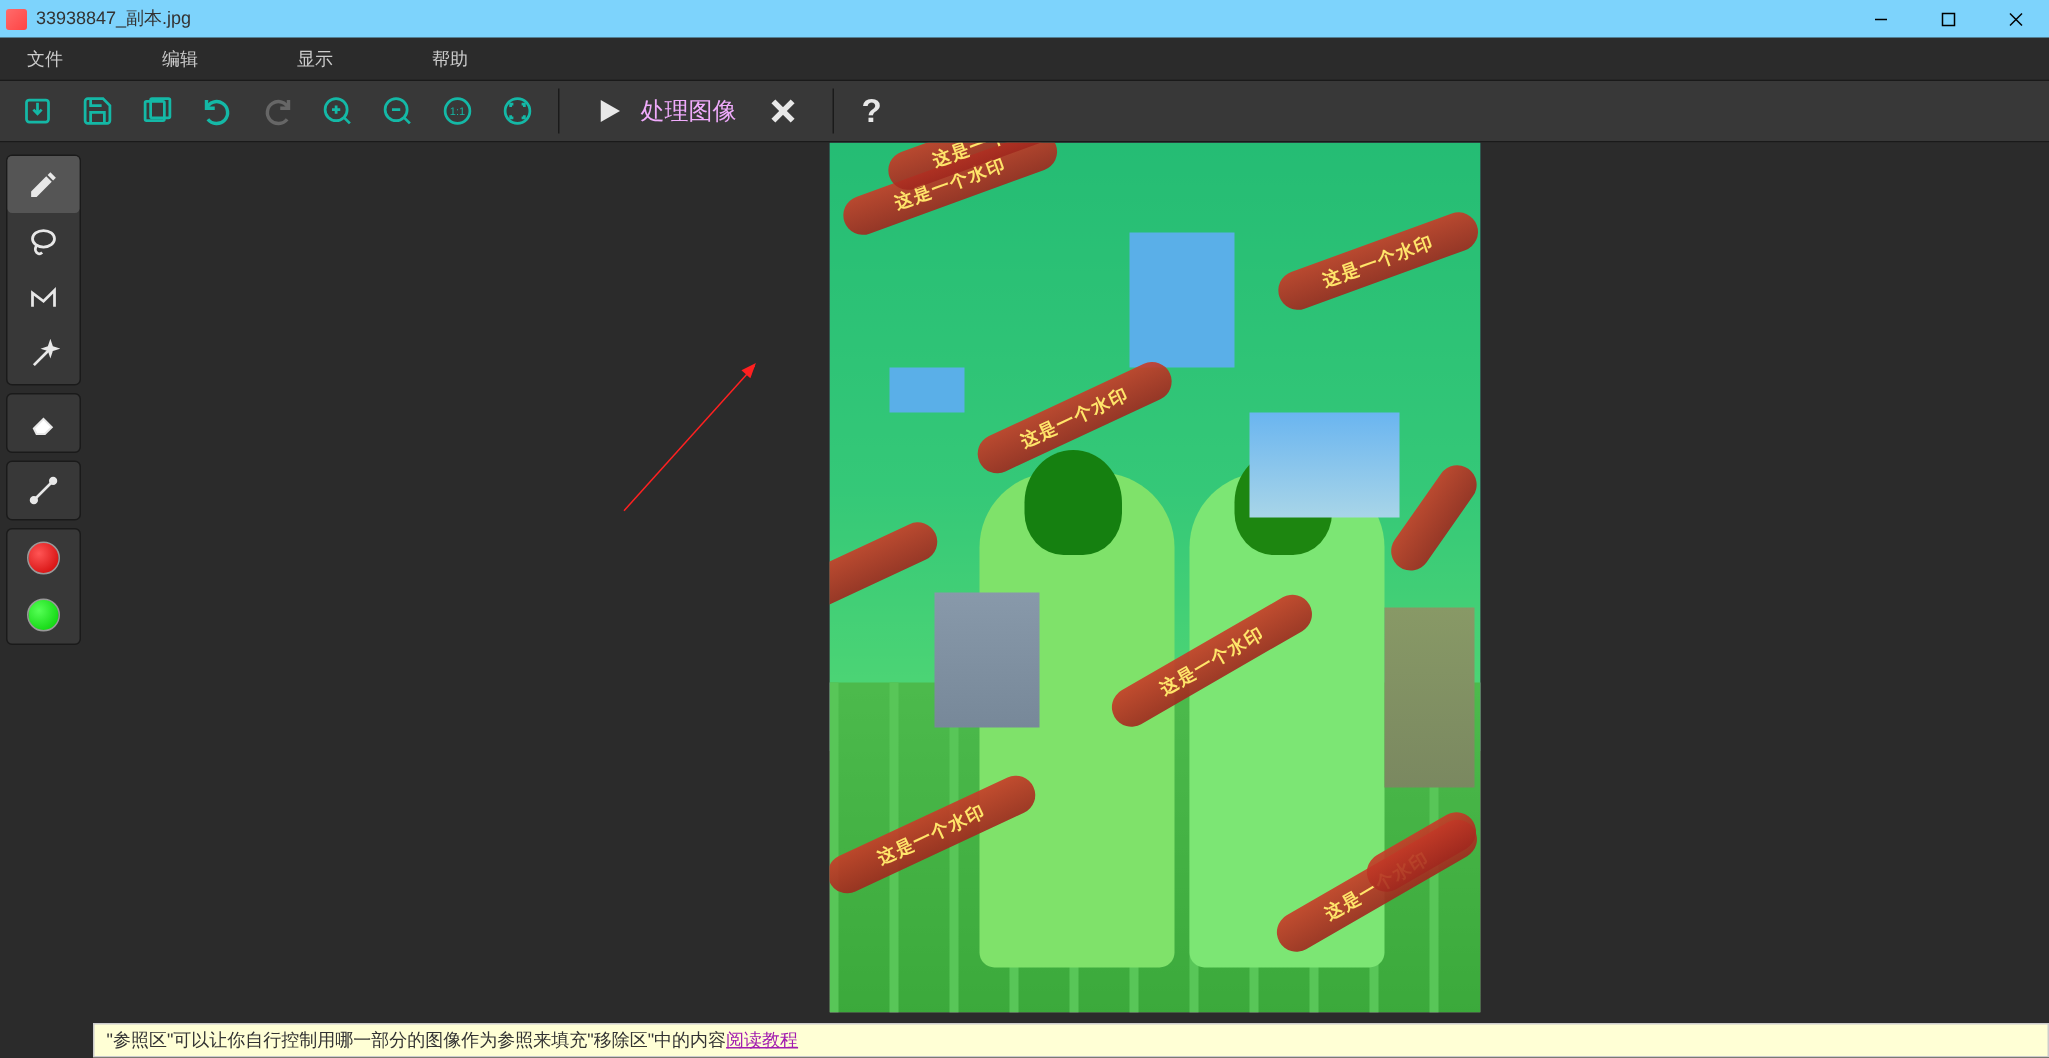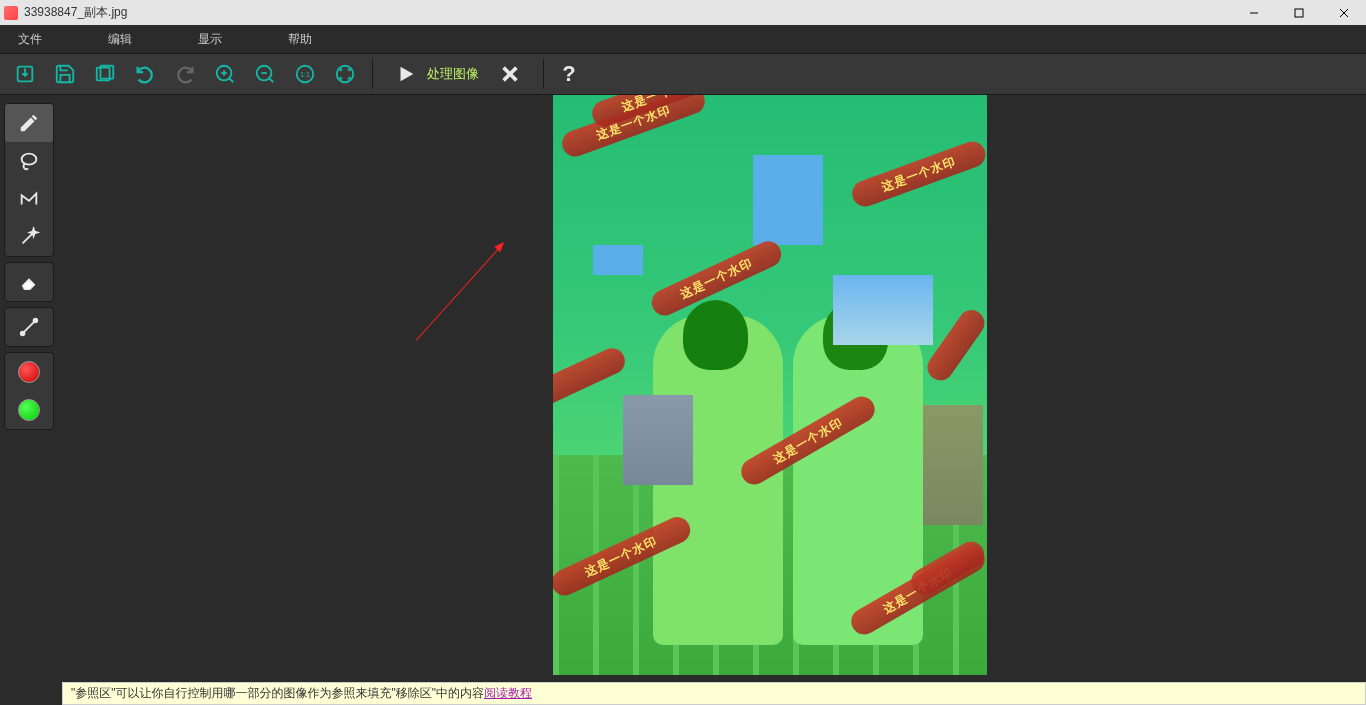--- a/index.html
+++ b/index.html
@@ -1,37 +1,37 @@
 <!DOCTYPE html>
 <html><head>
 <meta charset="utf-8">
 <style>
 * { margin: 0; padding: 0; box-sizing: border-box; }
 body { width: 1366px; height: 705px; background: #2b2b2b; font-family: "Microsoft YaHei", Arial, sans-serif; overflow: hidden; position: relative; }
 
-.title-bar { height: 25px; background: #e5e5e5; display: flex; align-items: center; padding: 0 4px; position: relative; }
+.title-bar { height: 25px; background: #7dd3fc; display: flex; align-items: center; padding: 0 4px; position: relative; }
 .title-bar .app-icon { width: 14px; height: 14px; background: linear-gradient(135deg, #ff6b6b, #ff4444); border-radius: 2px; margin-right: 6px; }
 .title-bar .title-text { font-size: 12px; color: #333; }
 .window-controls { position: absolute; right: 0; top: 0; height: 25px; display: flex; }
 .win-btn { width: 45px; height: 25px; display: flex; align-items: center; justify-content: center; cursor: pointer; }
 .win-btn svg { width: 12px; height: 12px; }
 
 .menu-bar { height: 28px; background: #2b2b2b; display: flex; align-items: center; padding: 0 10px; gap: 50px; }
 .menu-item { color: #ccc; font-size: 12px; cursor: pointer; padding: 2px 8px; }
 
 .toolbar { height: 42px; background: #383838; border-top: 1px solid #1a1a1a; border-bottom: 1px solid #1a1a1a; display: flex; align-items: center; padding: 0 8px; gap: 6px; }
 .tool-btn { width: 34px; height: 34px; display: flex; align-items: center; justify-content: center; cursor: pointer; color: #14b8a6; border-radius: 3px; }
 .tool-btn.disabled { color: #666; cursor: default; }
 .tool-btn svg { width: 22px; height: 22px; }
 .divider { width: 1px; height: 30px; background: #1a1a1a; margin: 0 4px; }
 
 .process-area { display: flex; align-items: center; gap: 4px; padding: 0 8px; }
 .play-btn { display: flex; align-items: center; cursor: pointer; color: #e8e8e8; padding: 4px; }
 .play-btn svg { width: 22px; height: 22px; }
-.process-label { color: #bef264; font-size: 13px; margin-left: 2px; }
+.process-label { color: #f0abfc; font-size: 16px; margin-left: 2px; }
 .close-x { width: 30px; height: 30px; display: flex; align-items: center; justify-content: center; cursor: pointer; color: #e8e8e8; margin-left: 12px; }
 .close-x svg { width: 22px; height: 22px; }
 .help-q { width: 30px; height: 30px; display: flex; align-items: center; justify-content: center; cursor: pointer; color: #e8e8e8; font-size: 22px; font-weight: bold; }
 
 .brush-section { display: flex; align-items: center; gap: 8px; margin-left: 12px; }
 .brush-label { color: #ccc; font-size: 12px; }
 .slider-track { width: 140px; height: 4px; background: #555; position: relative; }
 .slider-fill { height: 100%; background: #888; width: 10%; }
 .slider-thumb { position: absolute; left: 10%; top: -5px; width: 8px; height: 14px; background: #ccc; cursor: pointer; }
 .brush-value { width: 30px; height: 20px; background: #2b2b2b; border: 1px solid #555; color: #ccc; font-size: 11px; text-align: center; line-height: 18px; }

